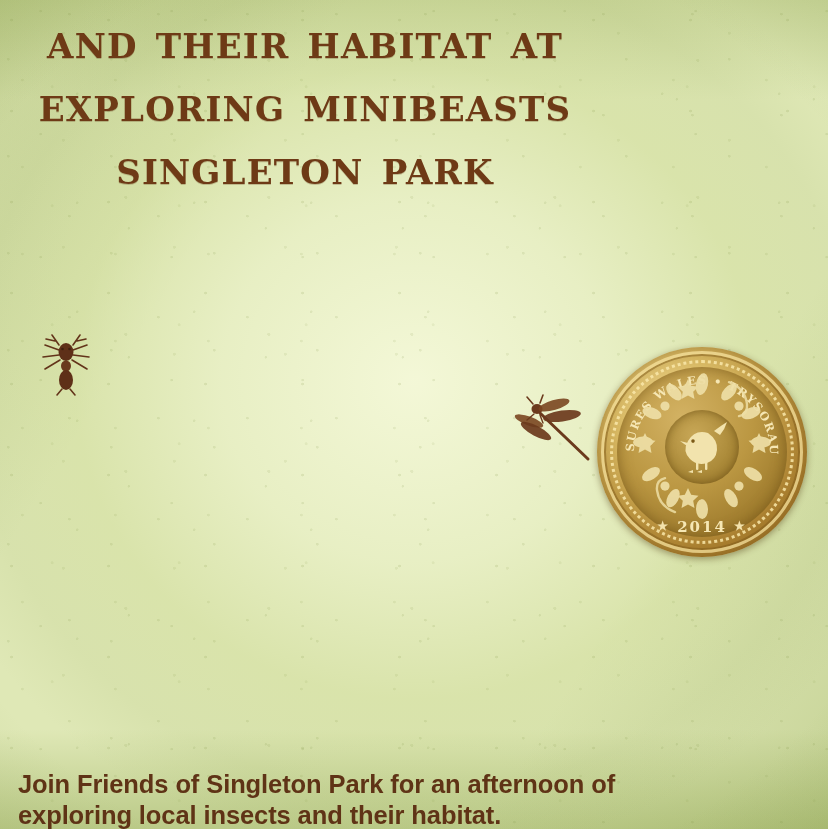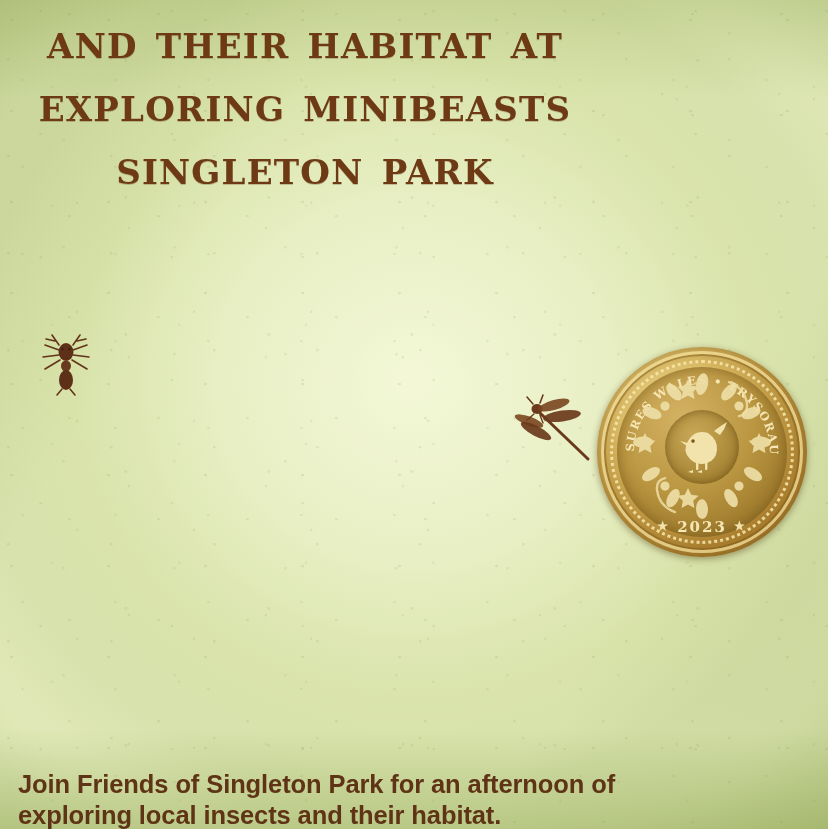--- a/index.html
+++ b/index.html
@@ -277,21 +277,21 @@
             <path d="M21 53 l-5 2 l5 1 z"></path>
             <path d="M30 53 l-5 2 l5 1 z"></path>
           </g>
           <circle cx="21" cy="24" r="1.8" fill="#7c5a18"></circle>
         </svg>
       </div>
     </div>
 
     <div class="seal-year">
       <span class="seal-star">★</span>
-      <span>2023</span>
+      <span>2014</span>
       <span class="seal-star">★</span>
     </div>
   </div>
 
   <div class="intro">
     <p>Join Friends of Singleton Park for an afternoon of exploring local insects and their habitat.</p>
 
   </div>
 
 </div>

